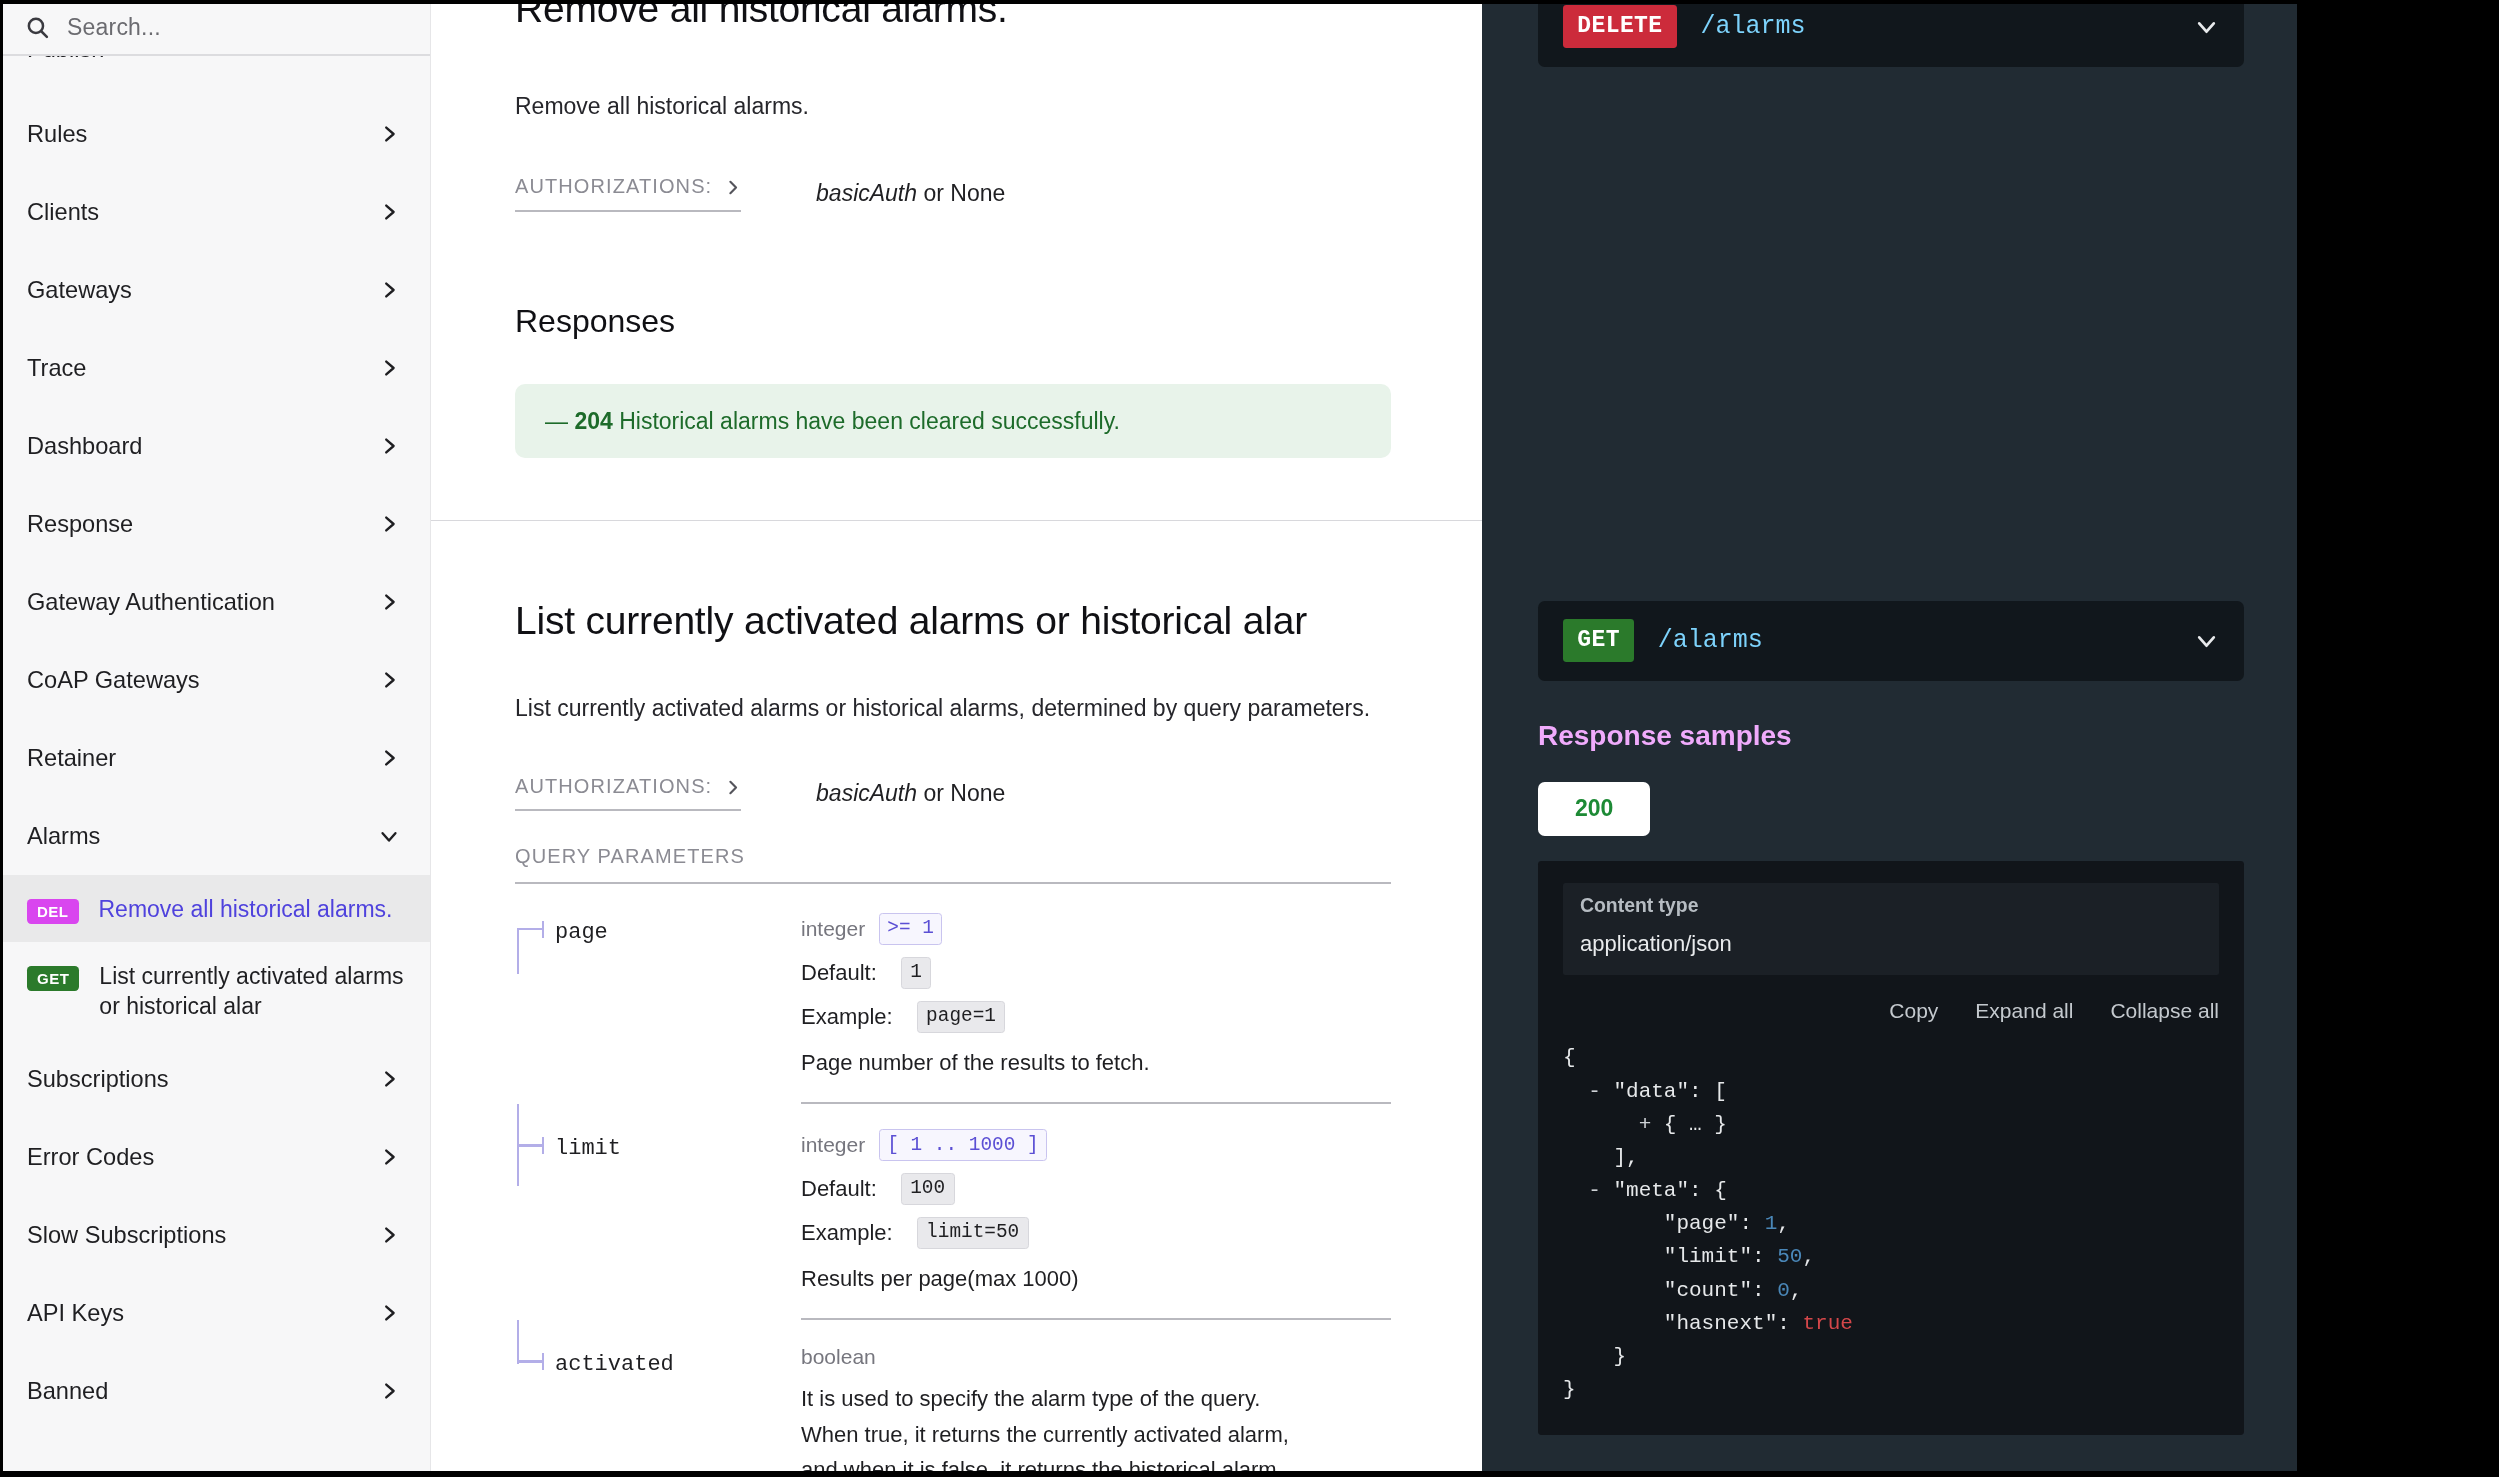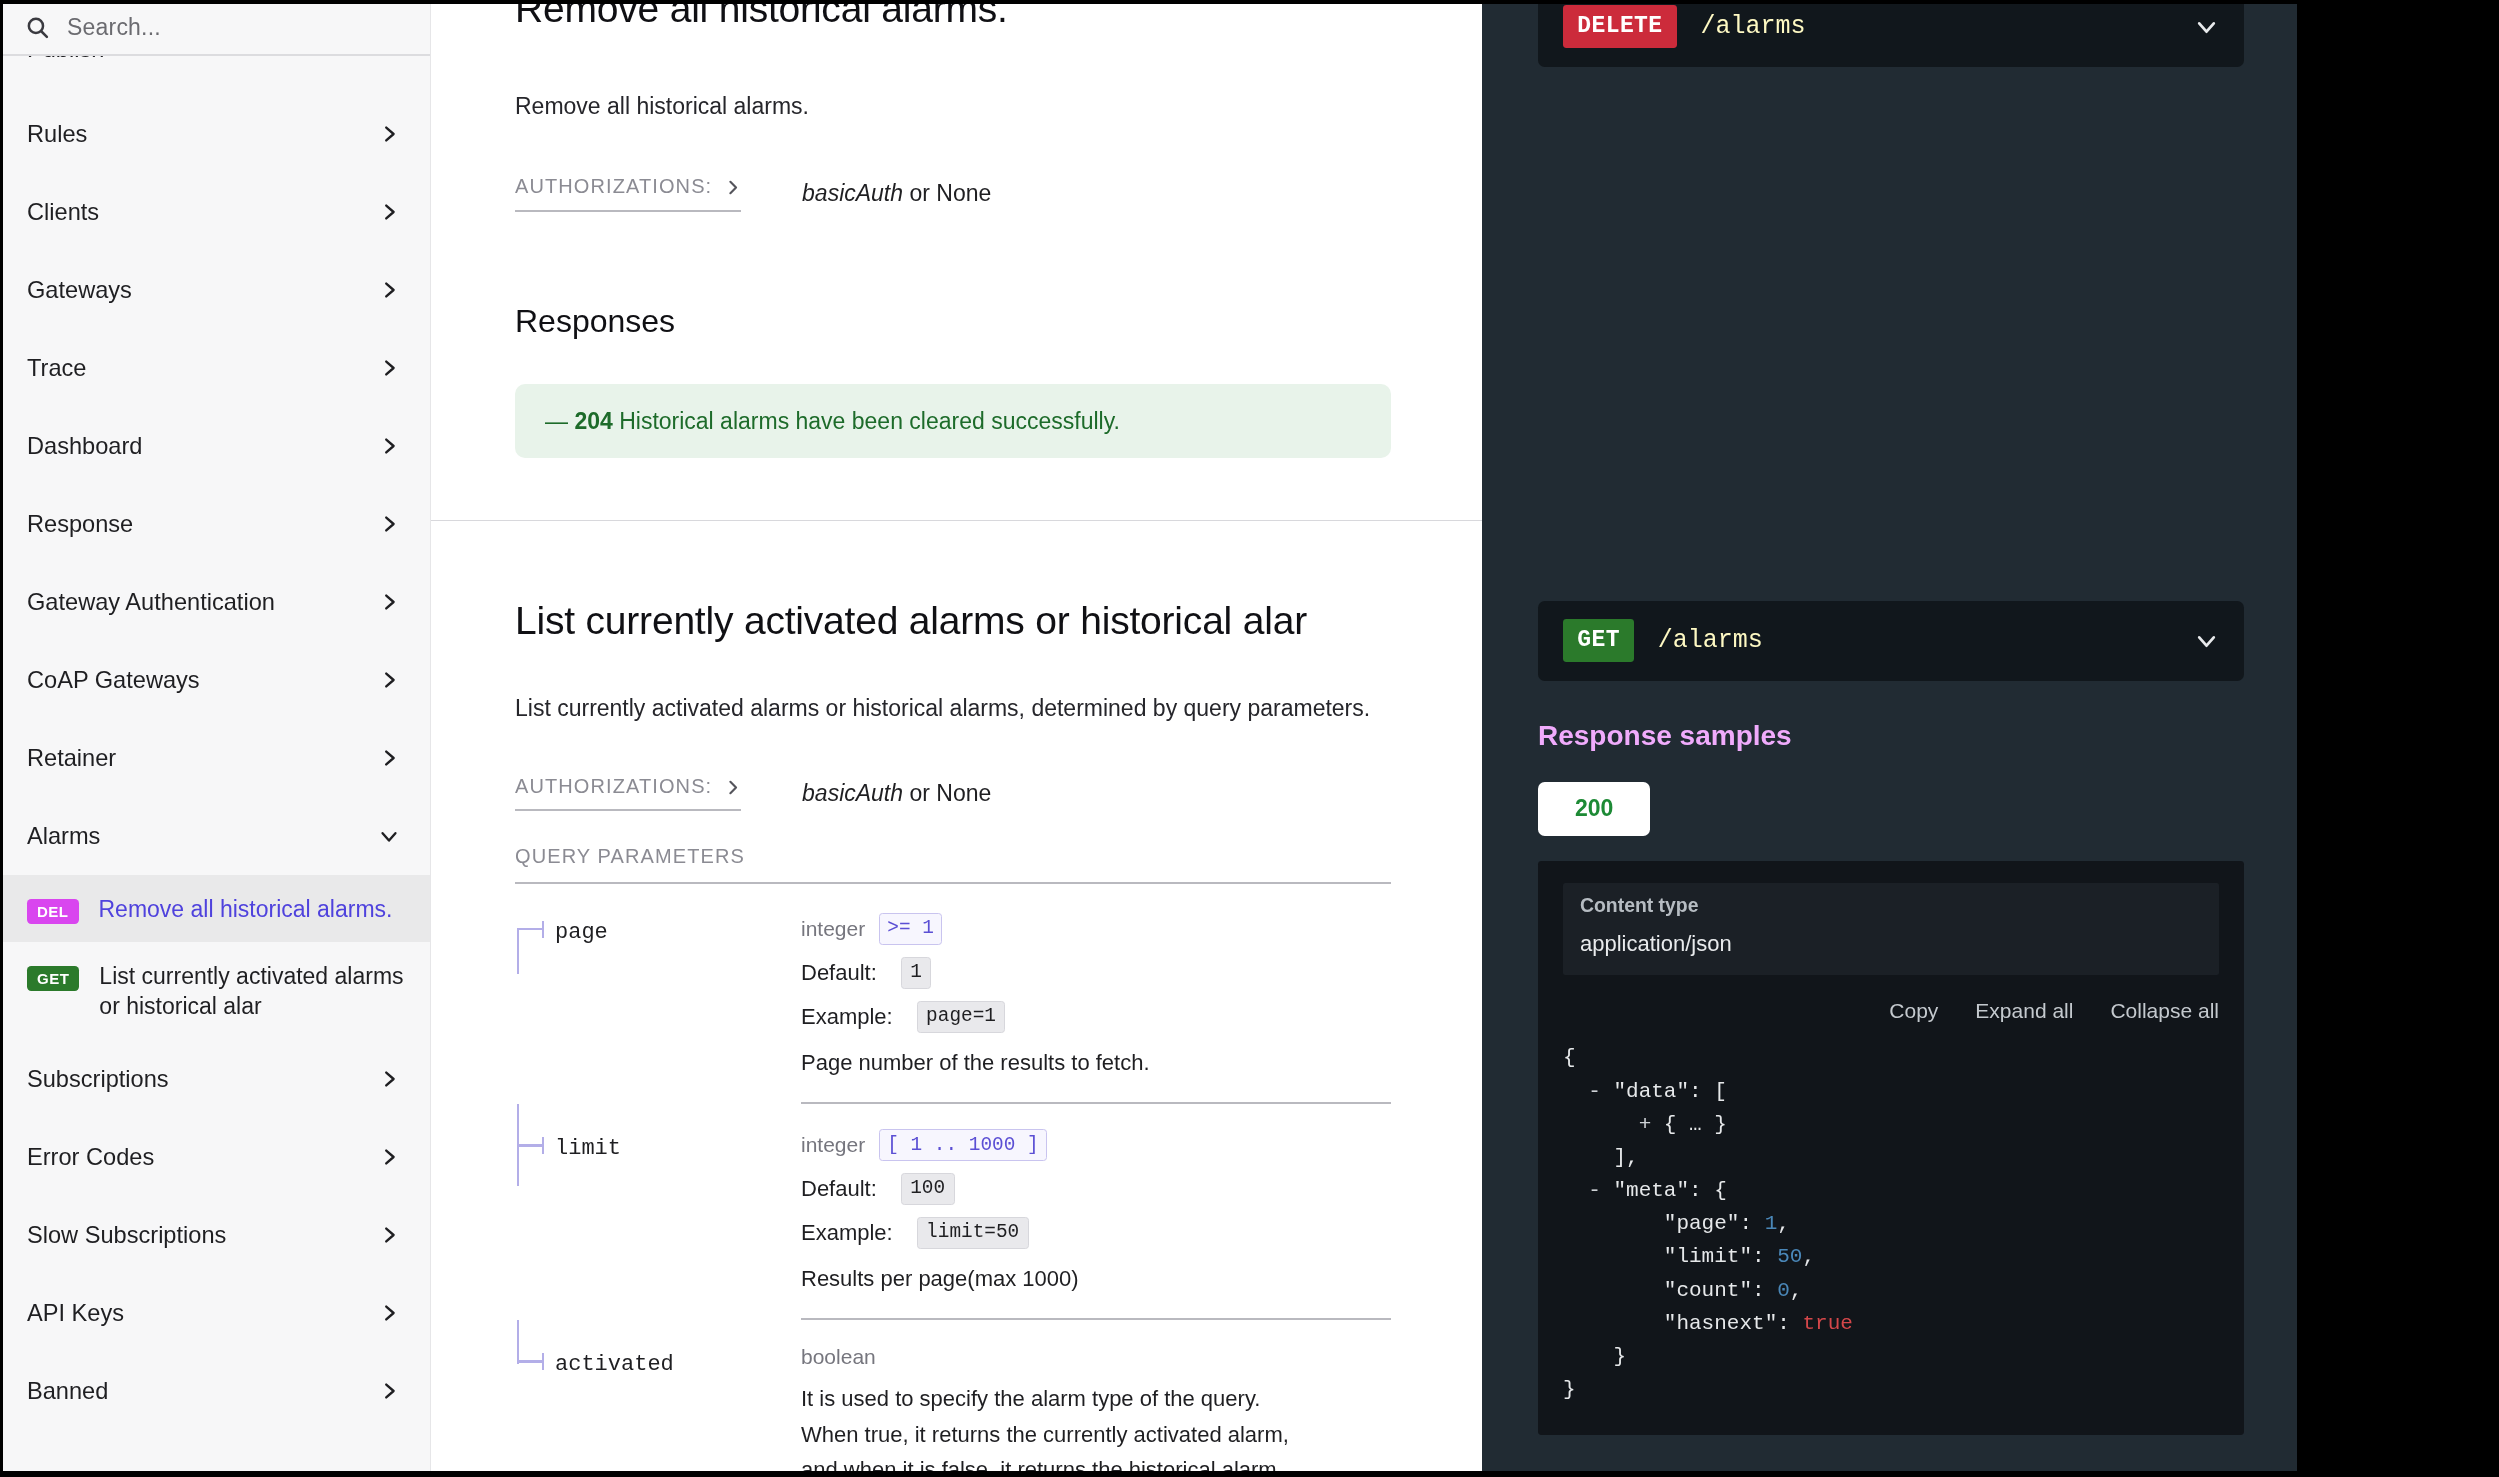--- a/index.html
+++ b/index.html
@@ -119,21 +119,21 @@
     line-height: 1.1;
   }
   .op-desc {
     font-size: 23px;
     color: #26262b;
     line-height: 1.45;
   }
   .auth-row {
     display: flex;
     align-items: center;
-    gap: 0;
+    gap: 14px;
     font-size: 20px;
   }
   .auth-label {
     color: #8b8b93;
     letter-spacing: 1.1px;
     border-bottom: 2.5px solid #b9b9bf;
     padding-bottom: 11.8px;
     display: inline-flex;
     align-items: center;
     gap: 11.8px;
@@ -273,21 +273,21 @@
     padding: 10px 14.3px;
     border-radius: 3.4px;
     line-height: 1;
     letter-spacing: 0.4px;
   }
   .ep-verb.del { background: #cc2b3b; }
   .ep-verb.get { background: #2b7a2b; }
   .ep-path {
     font-family: "Liberation Mono", monospace;
     font-size: 25px;
-    color: #fef9c3;
+    color: #7dd3fc;
     flex: 1 1 auto;
   }
   .ep-chev { width: 25px; height: 25px; flex: 0 0 25px; }
   .ep-chev svg { width: 25px; height: 25px; display:block; }
 
   .rp-title {
     font-size: 28px;
     font-weight: bold;
     color: #f0abfc;
   }

